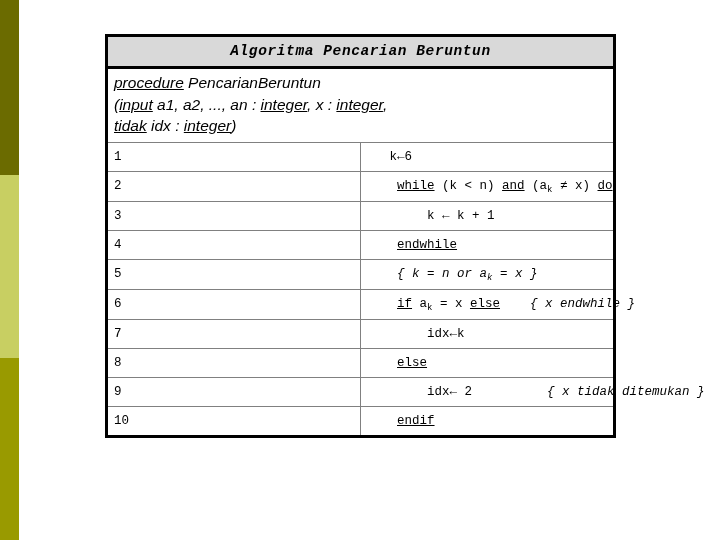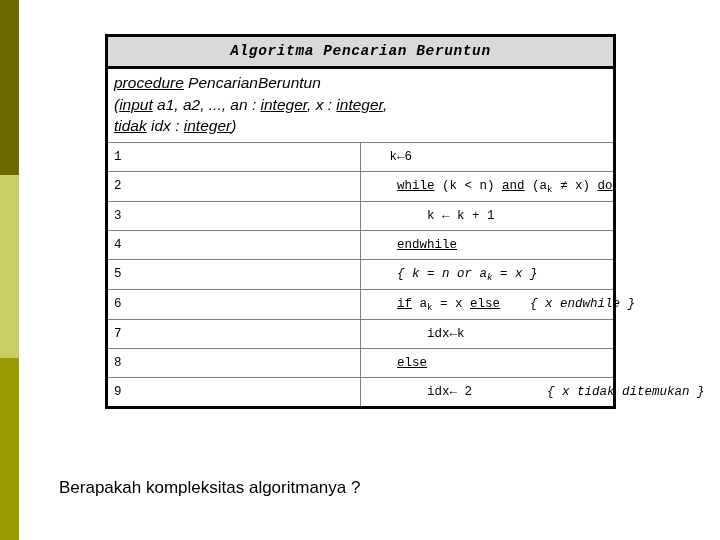--- a/index.html
+++ b/index.html
@@ -190,19 +190,22 @@
             <td class="code-cell"><span>        </span><span class="code-text">idx←k</span></td>
           </tr>
           <tr class="code-row">
             <td class="num-cell">8</td>
             <td class="code-cell"><span>    </span><span class="code-text u">else</span></td>
           </tr>
           <tr class="code-row">
             <td class="num-cell">9</td>
             <td class="code-cell"><span>        </span><span class="code-text">idx← 2</span><span class="code-text">          </span><span class="code-text italic">{ x tidak ditemukan }</span></td>
           </tr>
+          <tr class="code-row last">
+            <td class="num-cell">10</td>
+            <td class="code-cell"><span>    </span><span class="code-text u">endif</span></td>
+          </tr>
         </tbody>
     </table>
   </div>
 
-  <div id="question-line">Berapakah kompleksitas algoritmanya ?</div>
 
 </div>
 
 </body></html>

